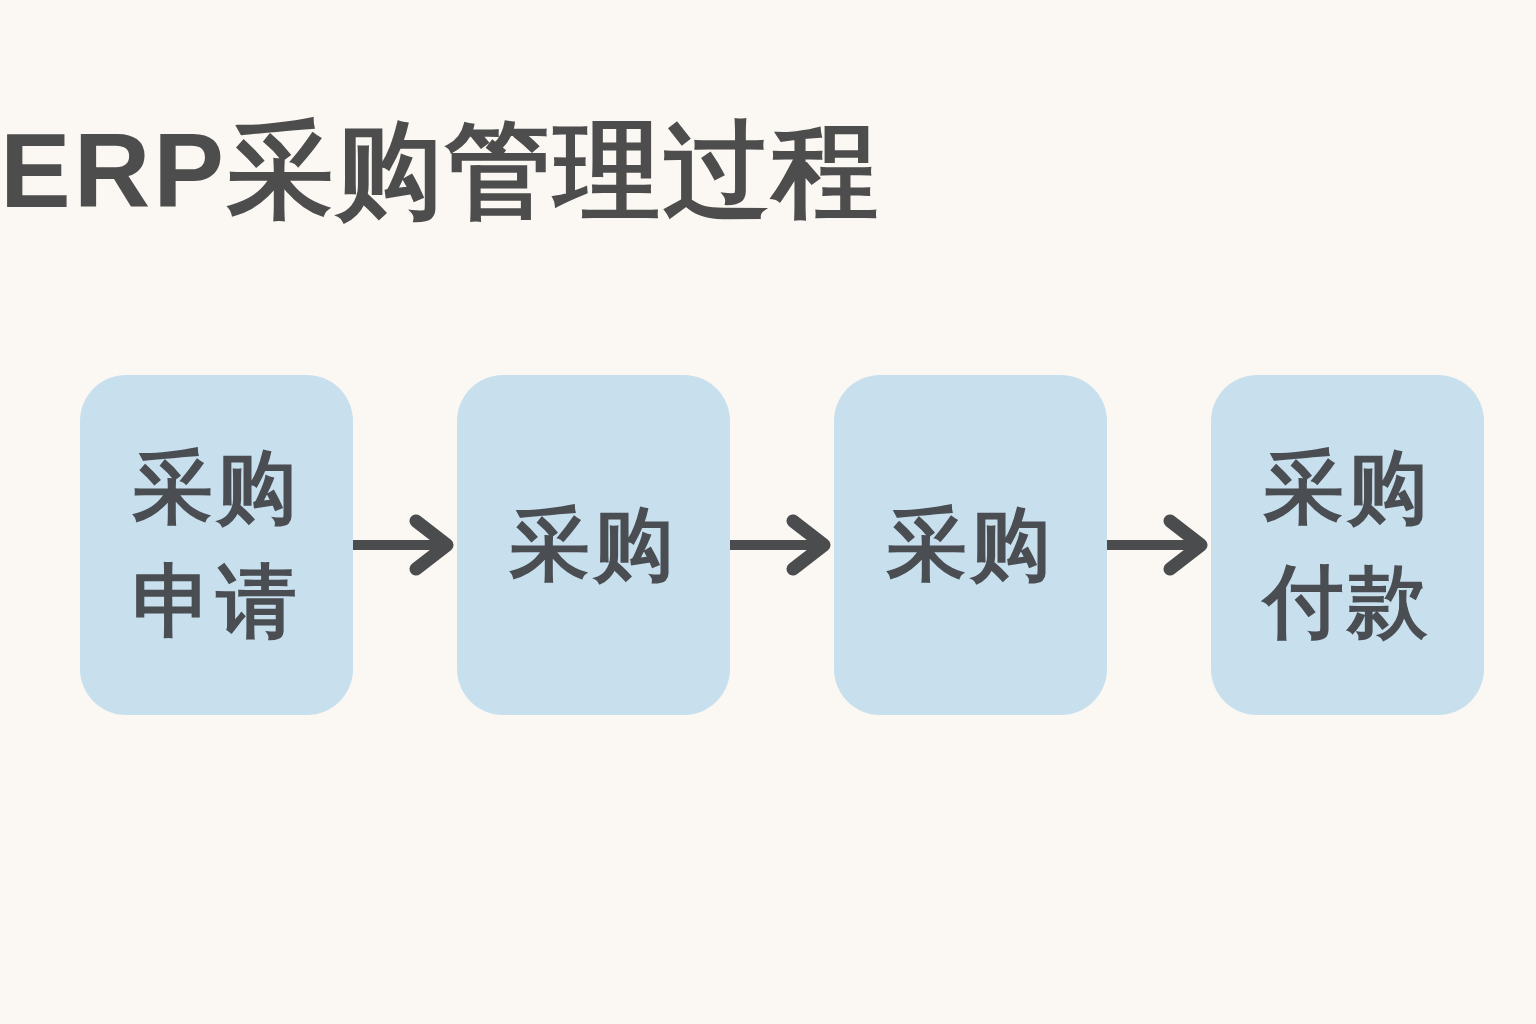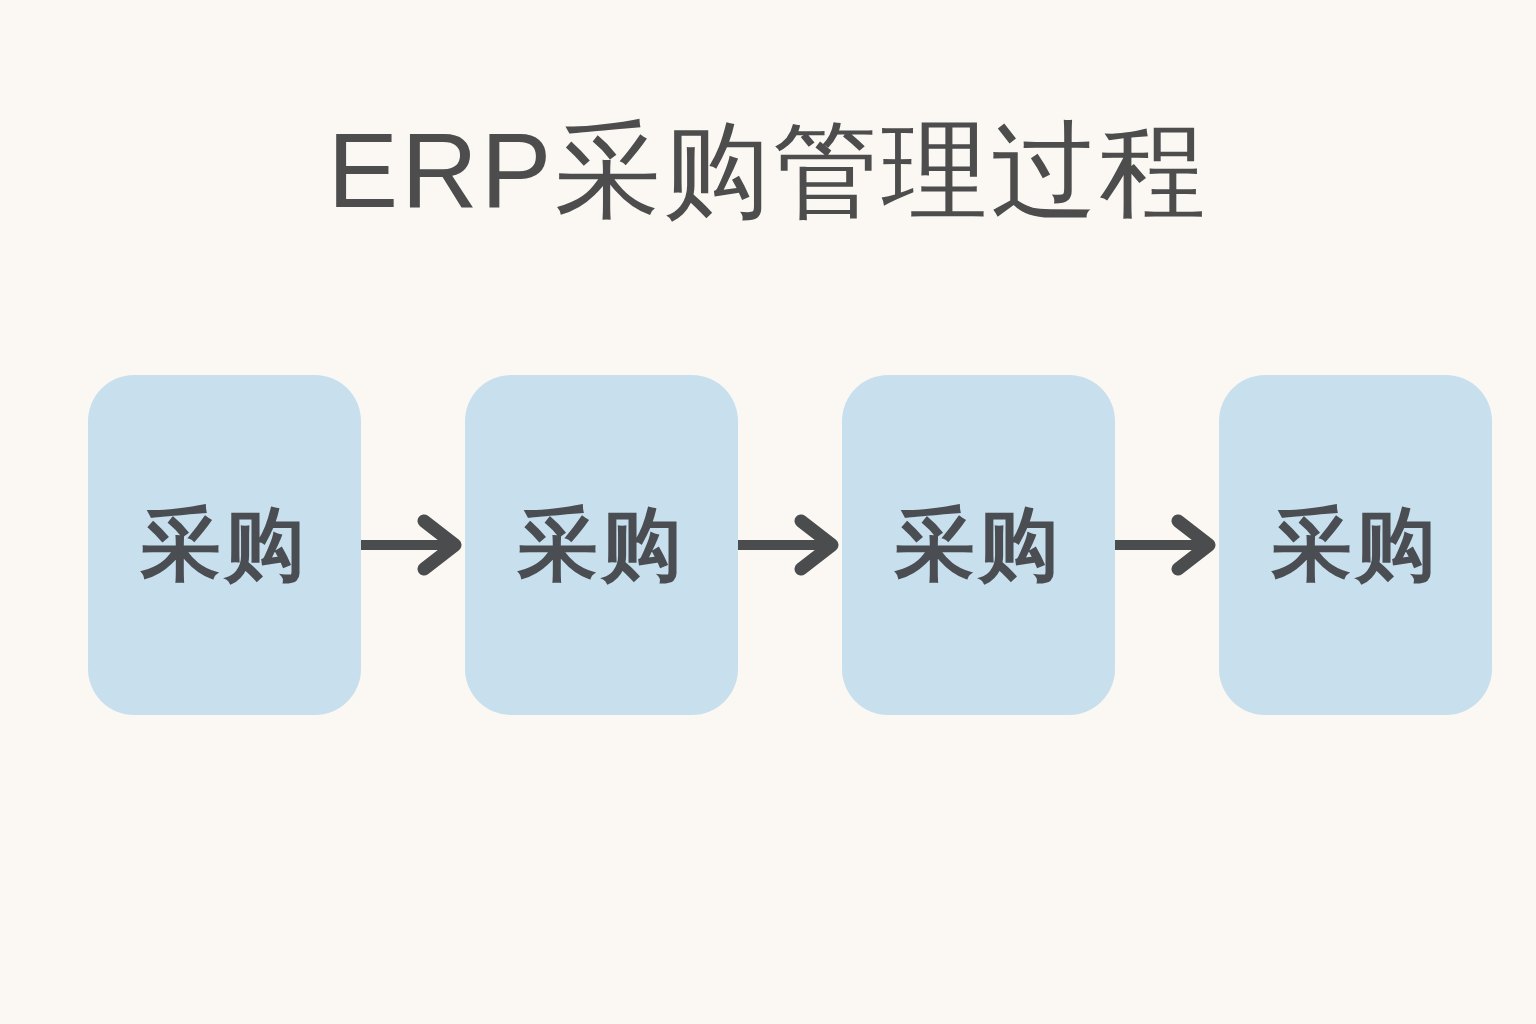--- a/index.html
+++ b/index.html
@@ -20,31 +20,30 @@
   .page {
     width: 1536px;
     height: 1024px;
     position: relative;
   }
   .title {
     position: absolute;
     top: 100px;
     left: 0;
     width: 100%;
-    text-align: center;
     font-size: 106px;
-    font-weight: 400;
+    font-weight: 700;
     letter-spacing: 3px;
     color: var(--title-color);
     white-space: nowrap;
   }
   .flow {
     position: absolute;
     top: 375px;
-    left: 88px;
+    left: 80px;
     right: 80px;
     height: 340px;
     display: flex;
     align-items: center;
     justify-content: space-between;
   }
   .box {
     width: 273px;
     height: 340px;
     background: var(--box-fill);
@@ -77,20 +76,21 @@
 
 <div class="page">
 
   <h1 class="title">ERP采购管理过程</h1>
 
   <div class="flow">
 
     <div class="box">
       <div class="box-label">
         <span>采购</span>
+        <span>申请</span>
       </div>
     </div>
 
     <div class="arrow-wrap">
       <svg width="104" height="66" viewBox="0 0 104 66" aria-hidden="true">
         <path d="M0 33 H84" stroke="#4a4c4e" stroke-width="10" fill="none"></path>
         <path d="M63 9 L94 33 L63 57" stroke="#4a4c4e" stroke-width="13" fill="none" stroke-linecap="round" stroke-linejoin="round"></path>
       </svg>
     </div>
 
@@ -116,17 +116,18 @@
     <div class="arrow-wrap">
       <svg width="104" height="66" viewBox="0 0 104 66" aria-hidden="true">
         <path d="M0 33 H84" stroke="#4a4c4e" stroke-width="10" fill="none"></path>
         <path d="M63 9 L94 33 L63 57" stroke="#4a4c4e" stroke-width="13" fill="none" stroke-linecap="round" stroke-linejoin="round"></path>
       </svg>
     </div>
 
     <div class="box">
       <div class="box-label">
         <span>采购</span>
+        <span>付款</span>
       </div>
     </div>
 
   </div>
 </div>
 
 </body></html>

